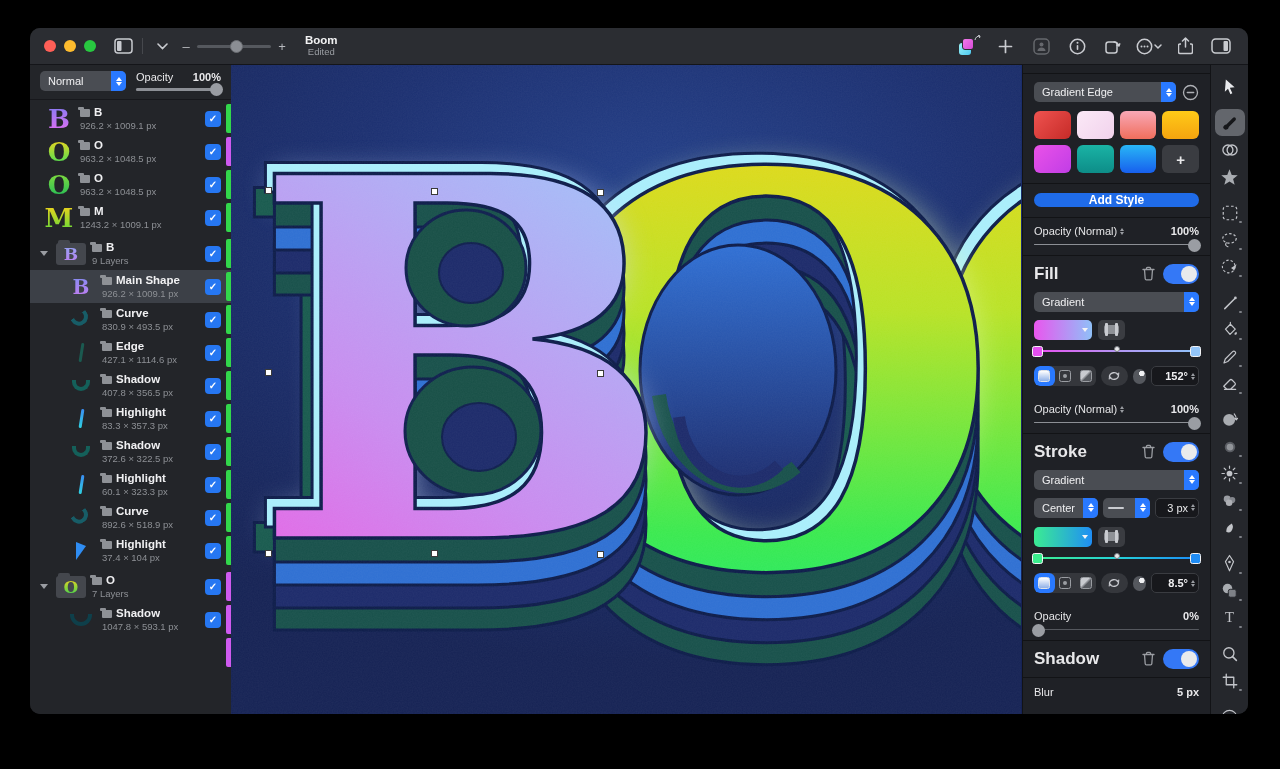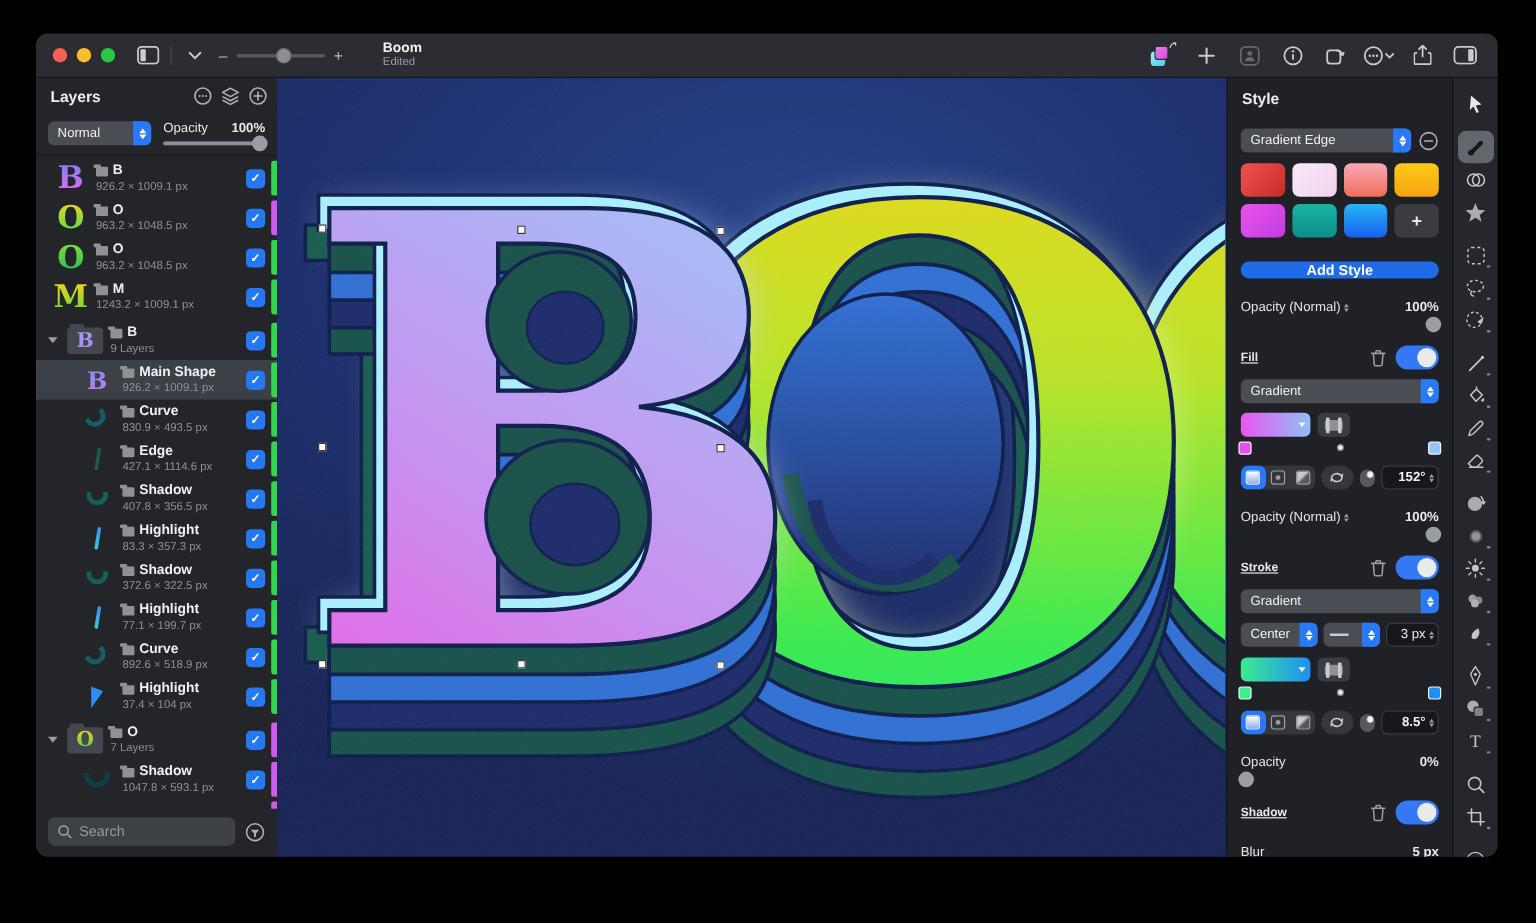--- a/index.html
+++ b/index.html
@@ -16,21 +16,21 @@
   .light { width:12px; height:12px; border-radius:50%; }
   .light.red{ background:#ff5f57; } .light.yellow{ background:#febc2e; } .light.green{ background:#28c840; }
   .tb-btn { width:26px; height:24px; display:flex; align-items:center; justify-content:center;
     color:#c9cbd0; border-radius:5px; flex:0 0 auto; }
   .tb-sep { width:1px; height:16px; background:#46484d; margin:0 6px; }
   .zoomctl { display:flex; align-items:center; gap:6px; color:#c9cbd0; margin:0 10px 0 6px; }
   .zoomctl .sym { font-size:13px; color:#b7b9be; width:10px; text-align:center; }
   .ztrack { width:74px; height:3px; background:#55585e; border-radius:2px; position:relative; }
   .zknob { position:absolute; top:-5px; left:44%; width:13px; height:13px; border-radius:50%;
     background:#8b8e94; border:1px solid #6a6d72; }
-  .doc-title { line-height:1.1; margin-left:22px; }
+  .doc-title { line-height:1.1; margin-left:8px;text-align:center; }
   .doc-title .t { font-size:11.5px; font-weight:bold; color:#f2f2f3; }
   .doc-title .s { font-size:9.5px; color:#9a9da2; }
   .tb-right { margin-left:auto; display:flex; align-items:center; gap:10px; }
   .swatchpair { position:relative; width:20px; height:18px; }
   .swatchpair .b { position:absolute; left:0; bottom:0; width:12px; height:12px; border-radius:3px;
     background:linear-gradient(135deg,#9ef3f6,#4cc8f0); }
   .swatchpair .f { position:absolute; left:3px; top:1px; width:12px; height:12px; border-radius:3px;
     background:linear-gradient(135deg,#f07ae8,#d84ad8); border:1px solid #2b2d32; }
   .swatchpair svg { position:absolute; right:-3px; top:-3px; }
   .dim { color:#66686d !important; }
@@ -115,21 +115,21 @@
   .addstyle { margin:10px 0; height:27px; background:#1f6be8; border-radius:8px; color:#fff;
     font-size:12px; font-weight:bold; display:flex; align-items:center; justify-content:center; }
   .oprow { display:flex; justify-content:space-between; align-items:center; margin:8px 0 7px 0; }
   .oprow .lbl { display:flex; align-items:center; gap:3px; color:#e4e4e6; }
   .oprow .val { font-weight:bold; }
   .mini-stepper { display:inline-flex; flex-direction:column; gap:1px; }
   .mini-stepper .u { width:0;height:0;border-left:2.5px solid transparent;border-right:2.5px solid transparent;border-bottom:3px solid #9a9da2; }
   .mini-stepper .d { width:0;height:0;border-left:2.5px solid transparent;border-right:2.5px solid transparent;border-top:3px solid #9a9da2; }
   .sp-slider { margin-bottom:10px; }
   .sec-head { display:flex; align-items:center; margin:9px 0 8px 0; }
-  .sec-head .name { font-size:10px; font-weight:bold; margin-right:auto;text-decoration:underline; }
+  .sec-head .name { font-size:17px; font-weight:bold; margin-right:auto; }
   .trash { color:#9a9da2; display:flex; margin-right:8px; }
   .toggle { width:36px; height:20px; border-radius:10px; background:#3478f6; position:relative; }
   .toggle .tknob { position:absolute; right:2px; top:2px; width:16px; height:16px; border-radius:50%; background:#e9eaec; }
   .full-select { margin-bottom:8px; }
   .gswatch-row { display:flex; gap:6px; margin-bottom:10px; }
   .gswatch { width:58px; height:20px; border-radius:5px; display:flex; align-items:center; justify-content:flex-end;
     padding-right:4px; color:#fff; }
   .chev-dn { width:0;height:0;border-left:3.5px solid transparent;border-right:3.5px solid transparent;border-top:4.5px solid #f4f4f6; }
   .gedit { width:27px; height:20px; background:#3a3c41; border-radius:5px; display:flex; align-items:center; justify-content:center; }
   .gedit .pill { width:15px; height:9px; background:#8e9196; border-radius:2px; position:relative; }
@@ -265,43 +265,20 @@
             <rect x="1" y="1" width="18" height="14" rx="3.5" fill="none" stroke="currentColor" stroke-width="1.5"></rect>
             <rect x="12.5" y="3" width="4.5" height="10" rx="1" fill="currentColor"></rect>
           </svg>
       </div>
     </div>
   </div>
 
   <div class="main">
 
     <div class="layers-panel">
-      <div class="lp-header">
-        <div class="lp-title">Layers</div>
-        <div class="lp-hicon">
-          <svg width="16" height="16" viewBox="0 0 16 16">
-              <circle cx="8" cy="8" r="6.6" fill="none" stroke="currentColor" stroke-width="1.3"></circle>
-              <circle cx="5.3" cy="8" r="0.9" fill="currentColor"></circle>
-              <circle cx="8" cy="8" r="0.9" fill="currentColor"></circle>
-              <circle cx="10.7" cy="8" r="0.9" fill="currentColor"></circle>
-            </svg>
-        </div>
-        <div class="lp-hicon">
-          <svg width="16" height="16" viewBox="0 0 16 16">
-              <path d="M8 1.5 L14.5 5 L8 8.5 L1.5 5 Z" fill="none" stroke="currentColor" stroke-width="1.3" stroke-linejoin="round"></path>
-              <path d="M1.5 8.5 L8 12 L14.5 8.5 M1.5 11.5 L8 15 L14.5 11.5" fill="none" stroke="currentColor" stroke-width="1.3" stroke-linejoin="round"></path>
-            </svg>
-        </div>
-        <div class="lp-hicon">
-          <svg width="16" height="16" viewBox="0 0 16 16">
-              <circle cx="8" cy="8" r="6.6" fill="none" stroke="currentColor" stroke-width="1.3"></circle>
-              <path d="M8 4.8 V11.2 M4.8 8 H11.2" stroke="currentColor" stroke-width="1.4" stroke-linecap="round"></path>
-            </svg>
-        </div>
-      </div>
       <div class="lp-controls">
         <div class="select blend-select">
           <span>Normal</span>
           <div class="stepper">
               <div class="tri-up"></div>
               <div class="tri-dn"></div>
             </div>
         </div>
         <div class="lp-op">
           <div class="row">
@@ -476,21 +453,21 @@
           </div>
           <div class="layer-row indent1">
             <div class="thumb">
               <div class="tick hl"></div>
             </div>
             <div class="meta">
               <div class="r1">
                 <span class="obj-ic"></span>
                 <span class="l-name">Highlight</span>
               </div>
-              <div class="l-size">77.1 × 199.7 px</div>
+              <div class="l-size">60.1 × 323.3 px</div>
             </div>
             <div class="chk">✓</div>
             <div class="tagbar" style="background: rgb(50, 215, 75);"></div>
           </div>
           <div class="layer-row indent1">
             <div class="thumb">
               <div class="arc open"></div>
             </div>
             <div class="meta">
               <div class="r1">
@@ -547,35 +524,20 @@
               <div class="l-size">1047.8 × 593.1 px</div>
             </div>
             <div class="chk">✓</div>
             <div class="tagbar" style="background: rgb(207, 90, 240);"></div>
           </div>
           <div class="layer-row indent1">
             <div class="thumb"></div>
             <div class="tagbar" style="background: rgb(207, 90, 240);"></div>
           </div>
         </div>
-      <div class="lp-search">
-        <div class="searchfield">
-          <svg width="12" height="12" viewBox="0 0 12 12">
-              <circle cx="5" cy="5" r="3.8" fill="none" stroke="#97999e" stroke-width="1.4"></circle>
-              <path d="M8 8 L11 11" stroke="#97999e" stroke-width="1.4" stroke-linecap="round"></path>
-            </svg>
-          <span>Search</span>
-        </div>
-        <div class="filterbtn">
-          <svg width="17" height="17" viewBox="0 0 17 17">
-              <circle cx="8.5" cy="8.5" r="7" fill="none" stroke="currentColor" stroke-width="1.3"></circle>
-              <path d="M5 6.5 h7 l-2.7 3 v2.5 l-1.6 1 v-3.5 z" fill="currentColor"></path>
-            </svg>
-        </div>
-      </div>
     </div>
 
     <div class="canvas">
       <svg class="scene" width="790" height="650" viewBox="0 0 790 650">
         <defs>
           <linearGradient id="gB" x1="0" y1="1" x2="0.45" y2="0">
             <stop offset="0" stop-color="#f055e0"></stop>
               <stop offset="0.45" stop-color="#c98bef"></stop>
               <stop offset="1" stop-color="#a3bef7"></stop>
           </linearGradient>
@@ -639,21 +601,20 @@
           <div class="handle" style="left: 366px; top: 124px;"></div>
           <div class="handle" style="left: 34px; top: 304px;"></div>
           <div class="handle" style="left: 366px; top: 305px;"></div>
           <div class="handle" style="left: 34px; top: 485px;"></div>
           <div class="handle" style="left: 200px; top: 485px;"></div>
           <div class="handle" style="left: 366px; top: 486px;"></div>
         </div>
     </div>
 
     <div class="style-panel">
-      <div class="sp-title">Style</div>
       <div class="hr"></div>
       <div class="sp-row preset-row">
         <div class="select preset-select">
           <span>Gradient Edge</span>
           <div class="stepper">
               <div class="tri-up"></div>
               <div class="tri-dn"></div>
             </div>
         </div>
         <div class="minus-circle">

